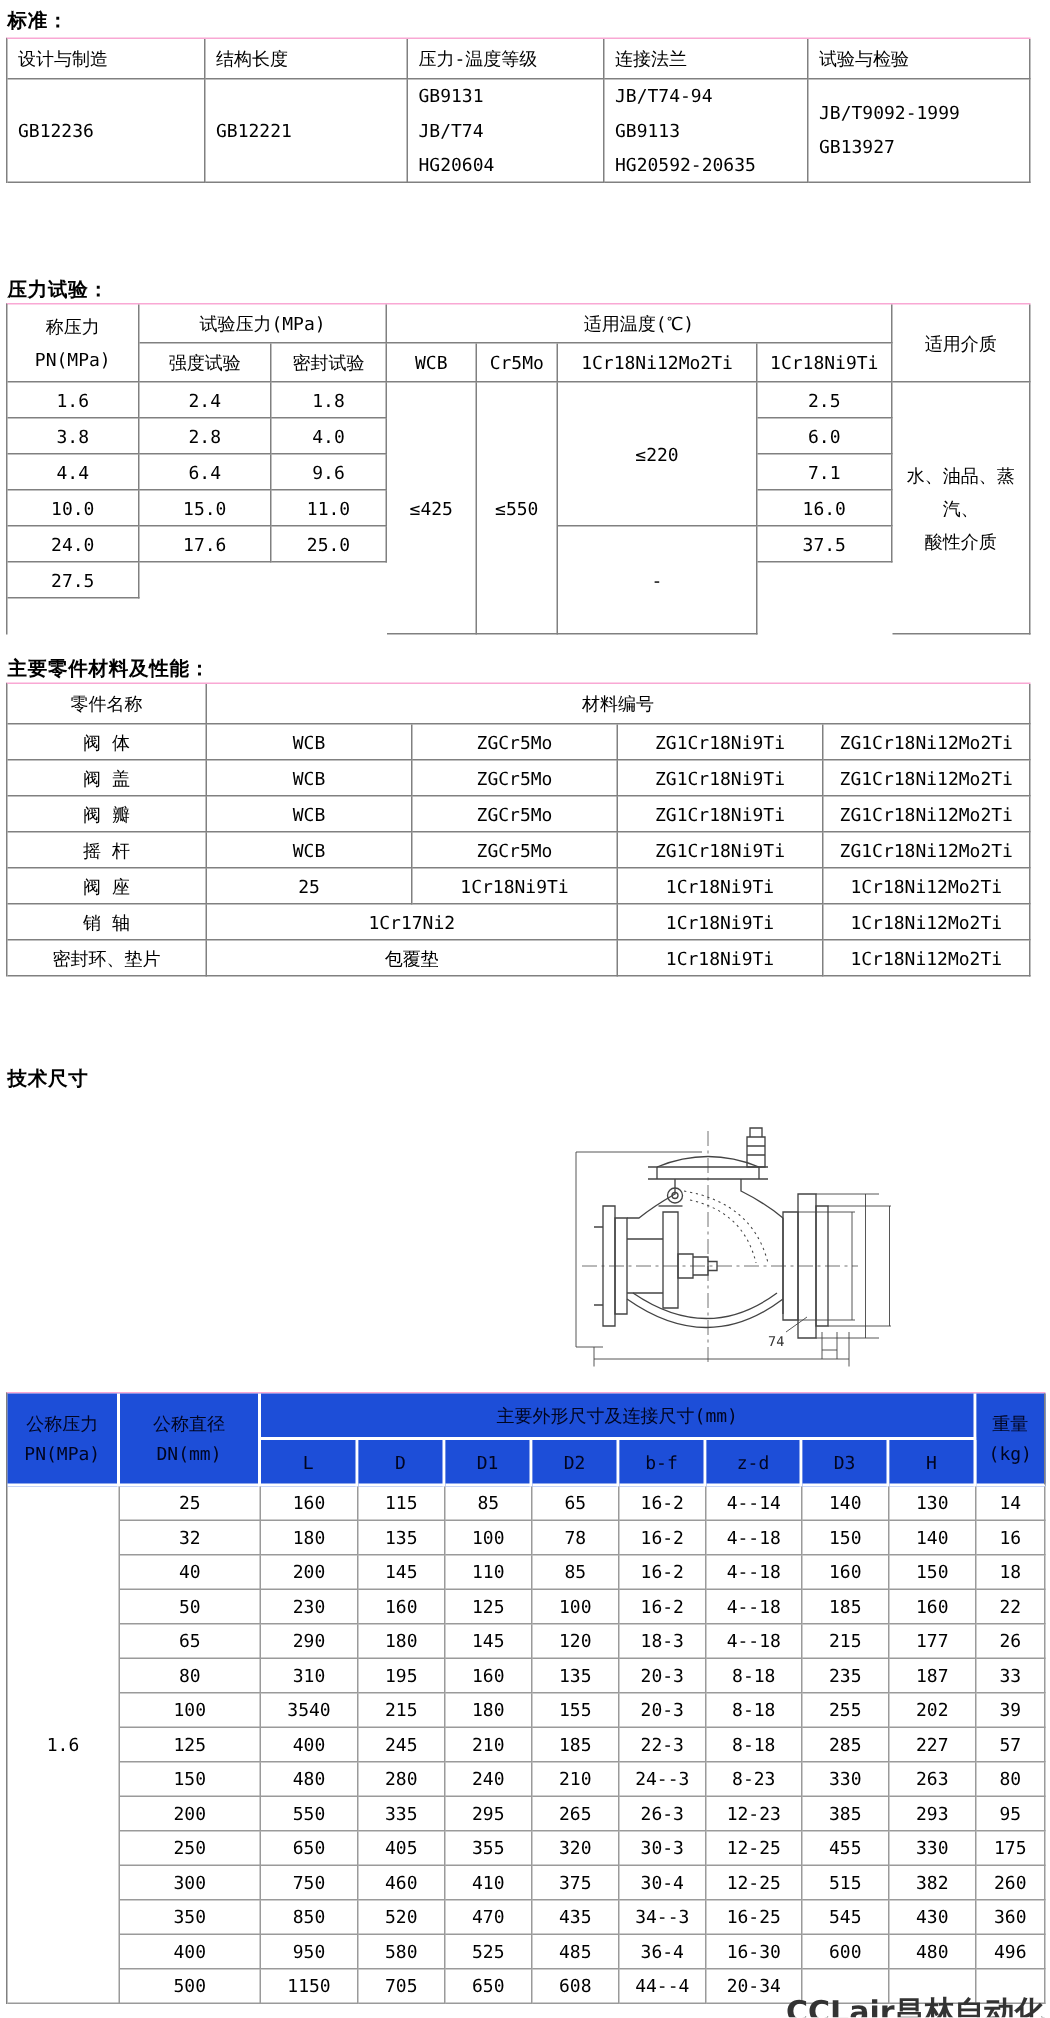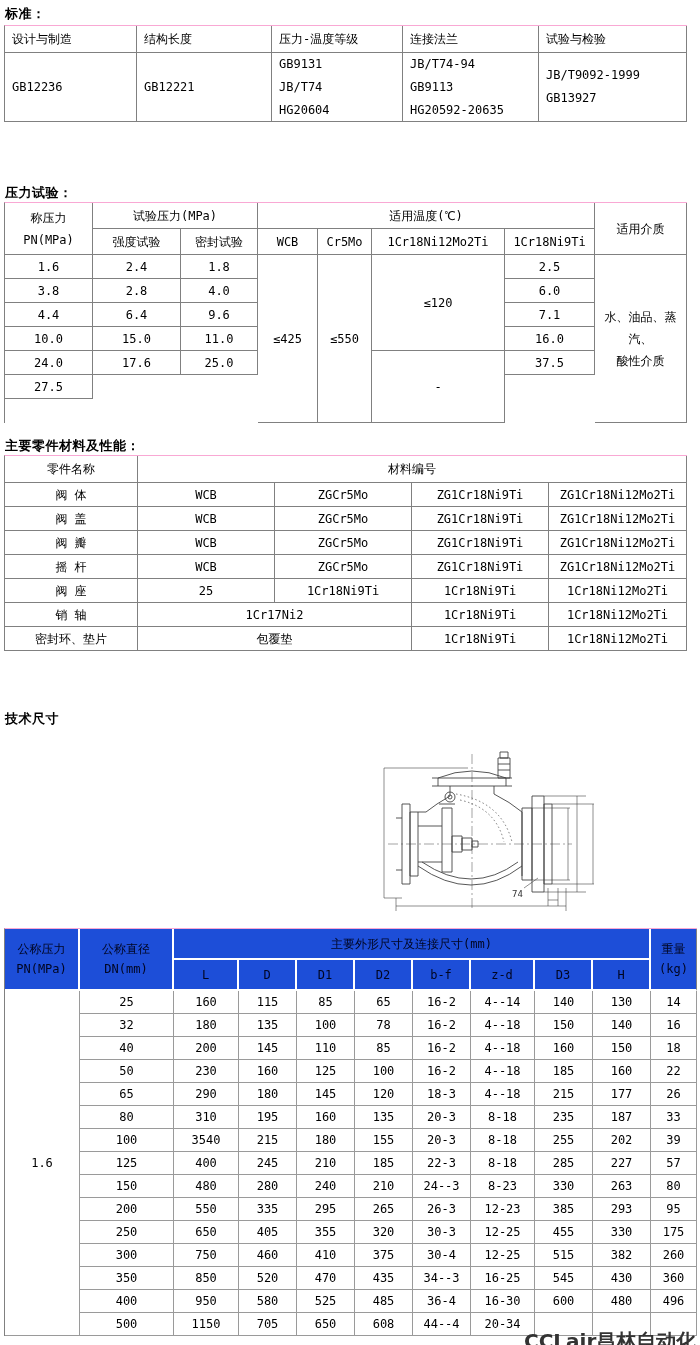--- a/index.html
+++ b/index.html
@@ -55,21 +55,21 @@
     <div class="c" style="grid-row:1;grid-column:4/span 4">适用温度(℃)</div>
     <div class="c" style="grid-row:1/span 2;grid-column:8">适用介质</div>
     <div class="c">强度试验</div>
     <div class="c">密封试验</div>
     <div class="c">WCB</div>
     <div class="c">Cr5Mo</div>
     <div class="c">1Cr18Ni12Mo2Ti</div>
     <div class="c">1Cr18Ni9Ti</div>
     <div class="c" style="grid-row:3/span 7;grid-column:4">≤425</div>
     <div class="c" style="grid-row:3/span 7;grid-column:5">≤550</div>
-    <div class="c" style="grid-row:3/span 4;grid-column:6">≤120</div>
+    <div class="c" style="grid-row:3/span 4;grid-column:6">≤220</div>
     <div class="c" style="grid-row:7/span 3;grid-column:6">-</div>
     <div class="c" style="grid-row:3/span 7;grid-column:8">水、油品、蒸汽、
 酸性介质</div>
     <div style="display:contents">
       
     
         <div class="c">1.6</div>
         <div class="c">2.4</div>
         <div class="c">1.8</div>
       

